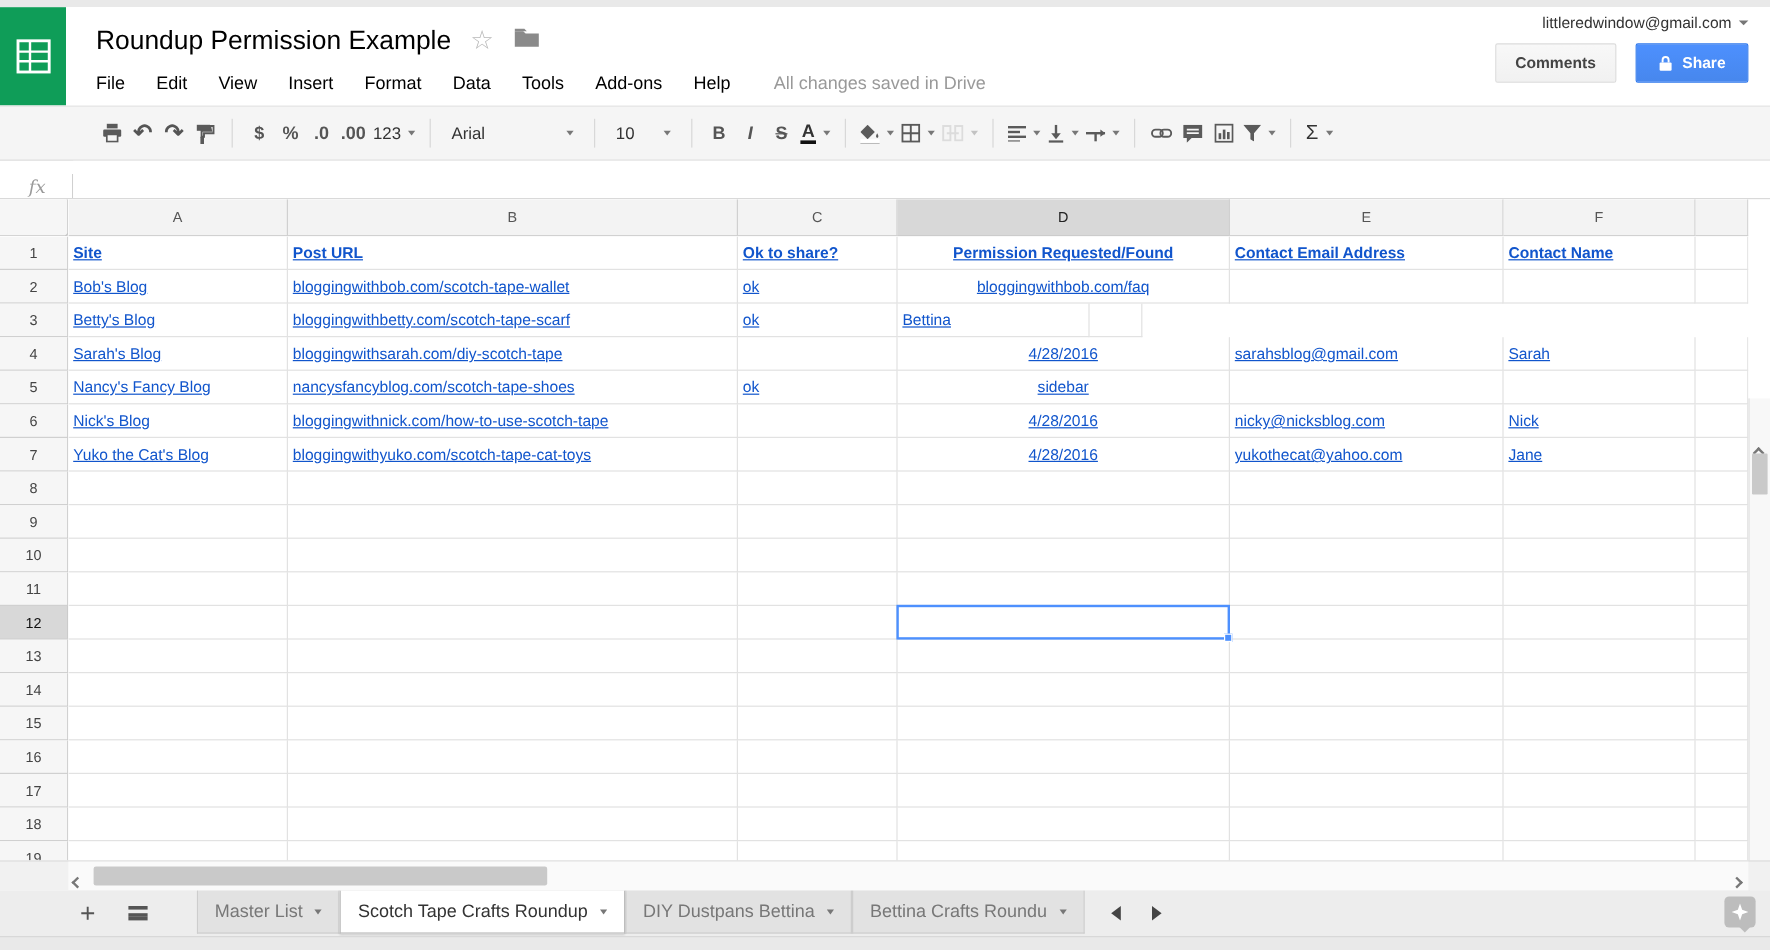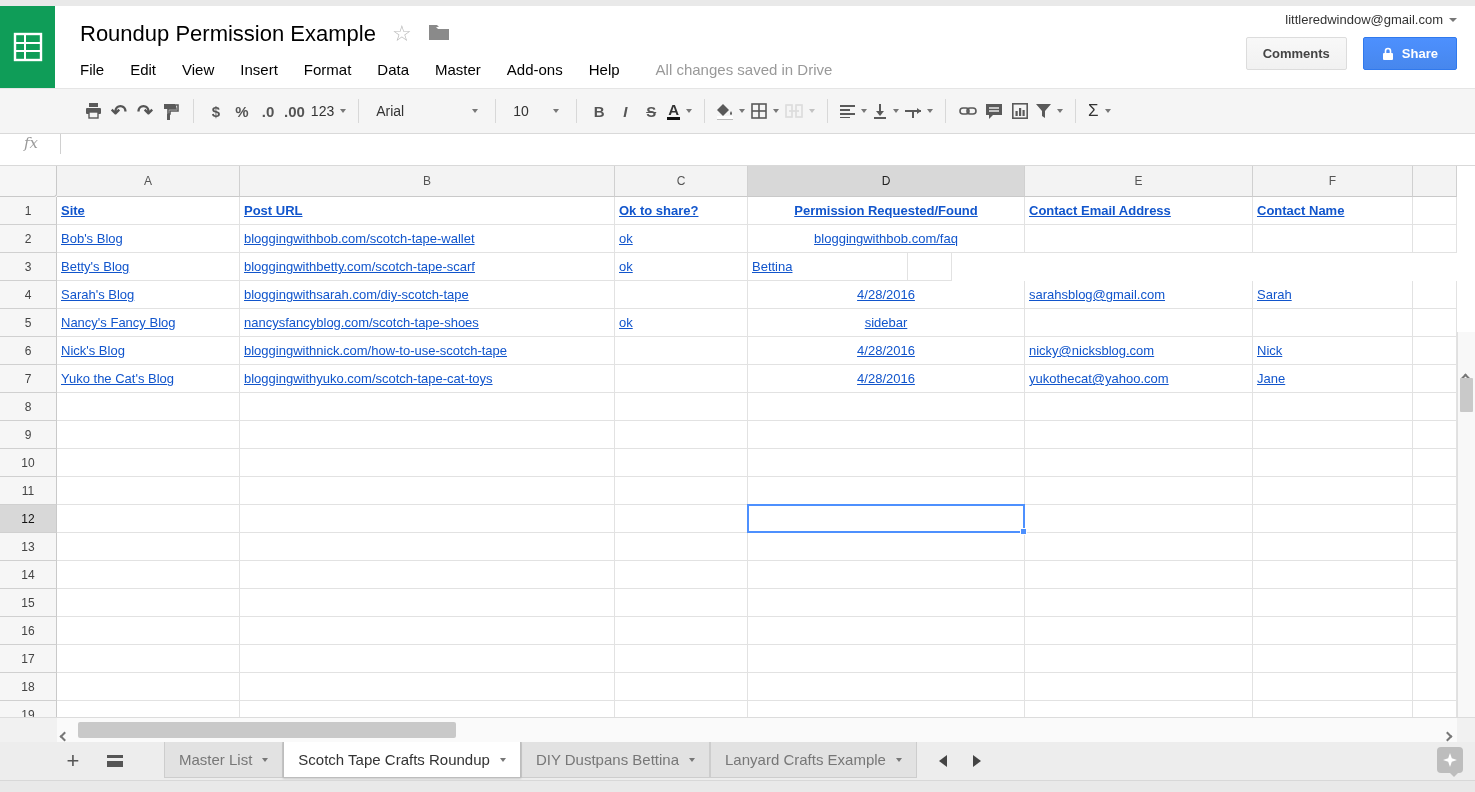--- a/index.html
+++ b/index.html
@@ -45,21 +45,21 @@
   .font-dd { width:118px; justify-content:space-between; padding:0 8px; }
   .size-dd { width:62px; justify-content:space-between; padding:0 8px; }
   .dd .glyph { font-weight:normal; font-size:14px; color:#333; }
   .undo-glyph { font-size:19px; font-weight:bold; color:#555; }
   .tc-a { font-size:15px; font-weight:bold; color:#333; border-bottom:3px solid #111; line-height:14px; padding:0 1px; }
   .fill-swatch { display:inline-block; width:16px; border-bottom:3px solid #fff; box-shadow:0 1px 0 #bbb; }
   svg.ic { stroke:#5a5a5a; fill:none; stroke-width:1.6; }
   svg.icf { fill:#5a5a5a; stroke:none; }
 
   
-  .formula-bar { position:absolute; left:0; top:134px; width:1475px; height:32px; background:#fff; border-bottom:1px solid #d9d9d9; display:flex; align-items:flex-start; }
+  .formula-bar { position:absolute; left:0; top:134px; width:1475px; height:32px; background:#fff; border-bottom:1px solid #d9d9d9; display:flex; align-items:flex-end; }
   .fx-label { font-family:"DejaVu Serif", serif; font-style:italic; font-size:15px; color:#9a9a9a; margin-left:24px; }
   .fx-divider { width:1px; height:20px; background:#d0d0d0; margin-left:22px; }
   .formula-input { flex:1; height:100%; border:0; outline:none; font-size:13px; padding-left:8px; font-family:"Liberation Sans", sans-serif; }
 
   
   .grid { position:absolute; left:0; top:166px; width:1457px; height:551px; background:#fff; }
   .corner-box { position:absolute; left:0; top:0; width:57px; height:31px; background:#f6f6f6; border-right:1px solid #c9c9c9; border-bottom:1px solid #c9c9c9; border-radius:0 0 3px 0; cursor:pointer; }
   .column-headers { position:absolute; left:57px; top:0; height:31px; display:flex; overflow:hidden; width:1400px; }
   .colh { height:31px; border-right:1px solid #d0d0d0; border-bottom:1px solid #c9c9c9; background:#f3f3f3;
     display:flex; align-items:center; justify-content:center; font-size:12px; color:#555; cursor:pointer; }
@@ -132,21 +132,21 @@
           </svg>
       </span>
     </div>
     <nav class="menu-bar">
       <span class="menu-item">File</span>
         <span class="menu-item">Edit</span>
         <span class="menu-item">View</span>
         <span class="menu-item">Insert</span>
         <span class="menu-item">Format</span>
         <span class="menu-item">Data</span>
-        <span class="menu-item">Master</span>
+        <span class="menu-item">Tools</span>
         <span class="menu-item">Add-ons</span>
         <span class="menu-item">Help</span>
         <span class="save-status" style="order:99">All changes saved in Drive</span>
     </nav>
     <div class="hdr-right">
       <div class="account-email">
         <span>littleredwindow@gmail.com</span>
         <span class="caret"></span>
       </div>
       <div class="btn-row">
@@ -618,21 +618,21 @@
         </div>
         <div class="sheet-tab active">
           <span>Scotch Tape Crafts Roundup</span>
           <span class="caret small"></span>
         </div>
         <div class="sheet-tab">
           <span>DIY Dustpans Bettina</span>
           <span class="caret small"></span>
         </div>
         <div class="sheet-tab">
-          <span>Lanyard Crafts Example</span>
+          <span>Bettina Crafts Roundu</span>
           <span class="caret small"></span>
         </div>
       </div>
     <div class="tab-nav">
       <span class="tri tri-left"></span>
       <span class="tri tri-right"></span>
     </div>
     <span class="explore-btn">
       <svg width="16" height="16" viewBox="0 0 16 16">
           <path d="M8 1 L9.8 6.2 L15 8 L9.8 9.8 L8 15 L6.2 9.8 L1 8 L6.2 6.2 Z" fill="#fff"></path>

